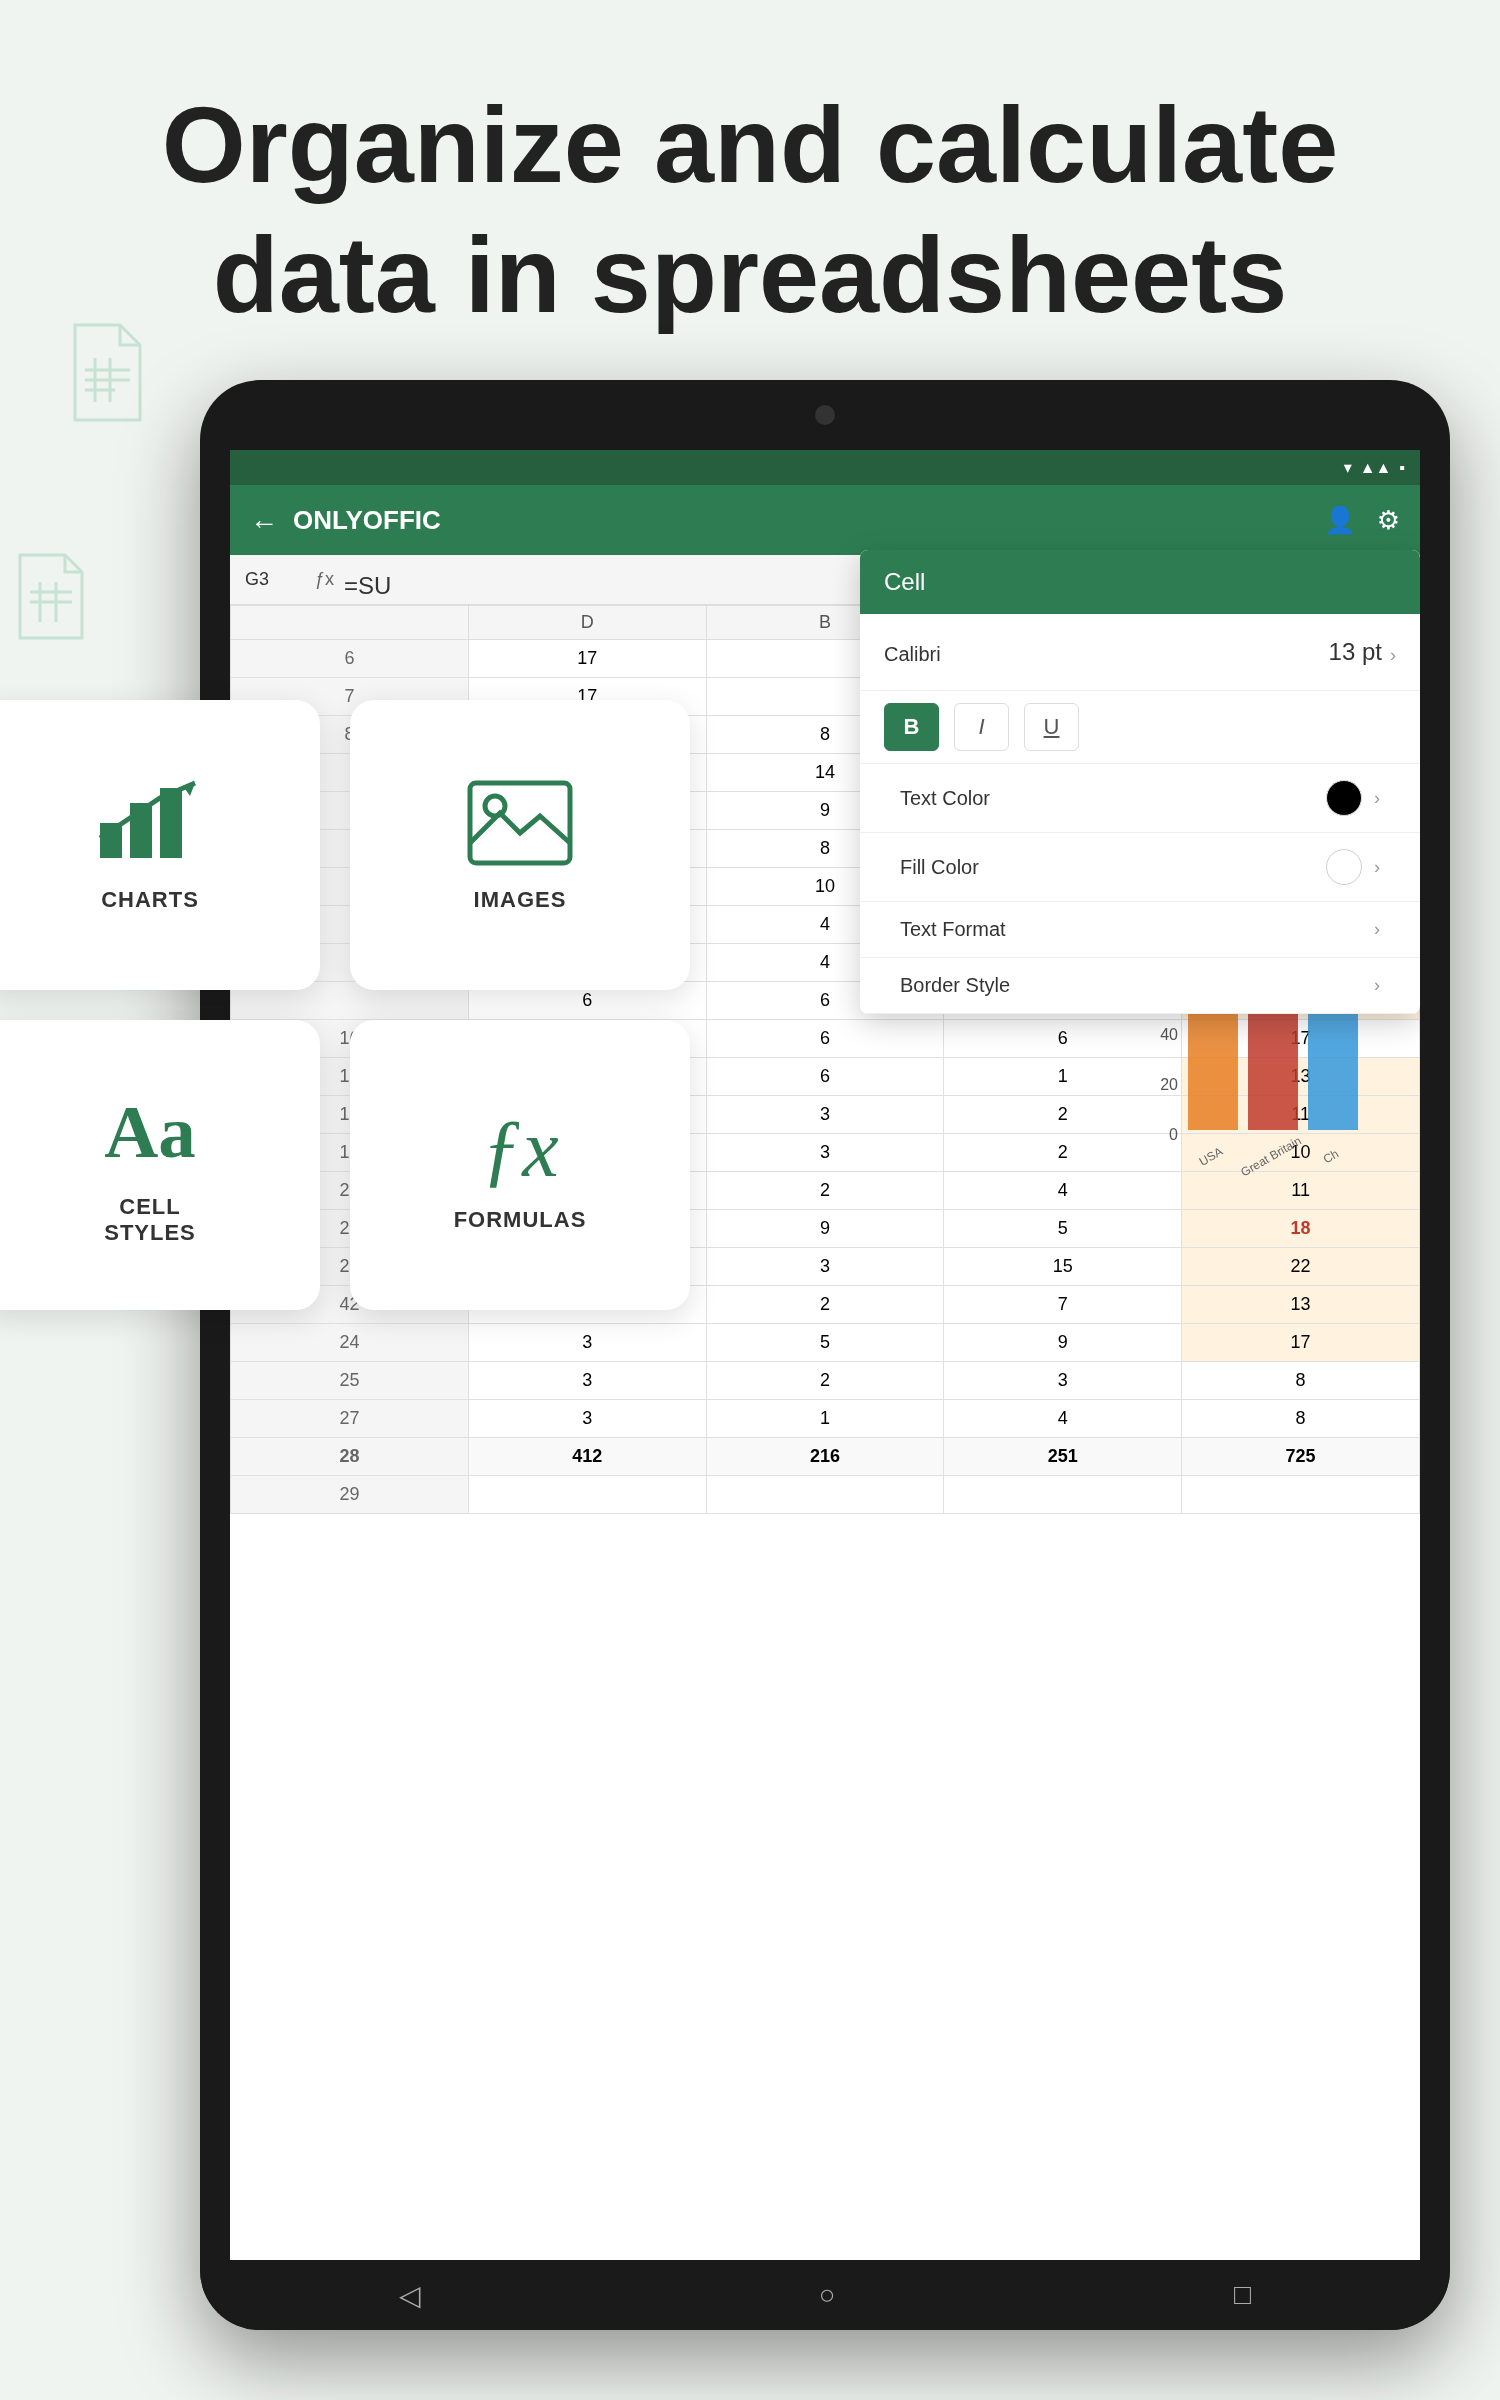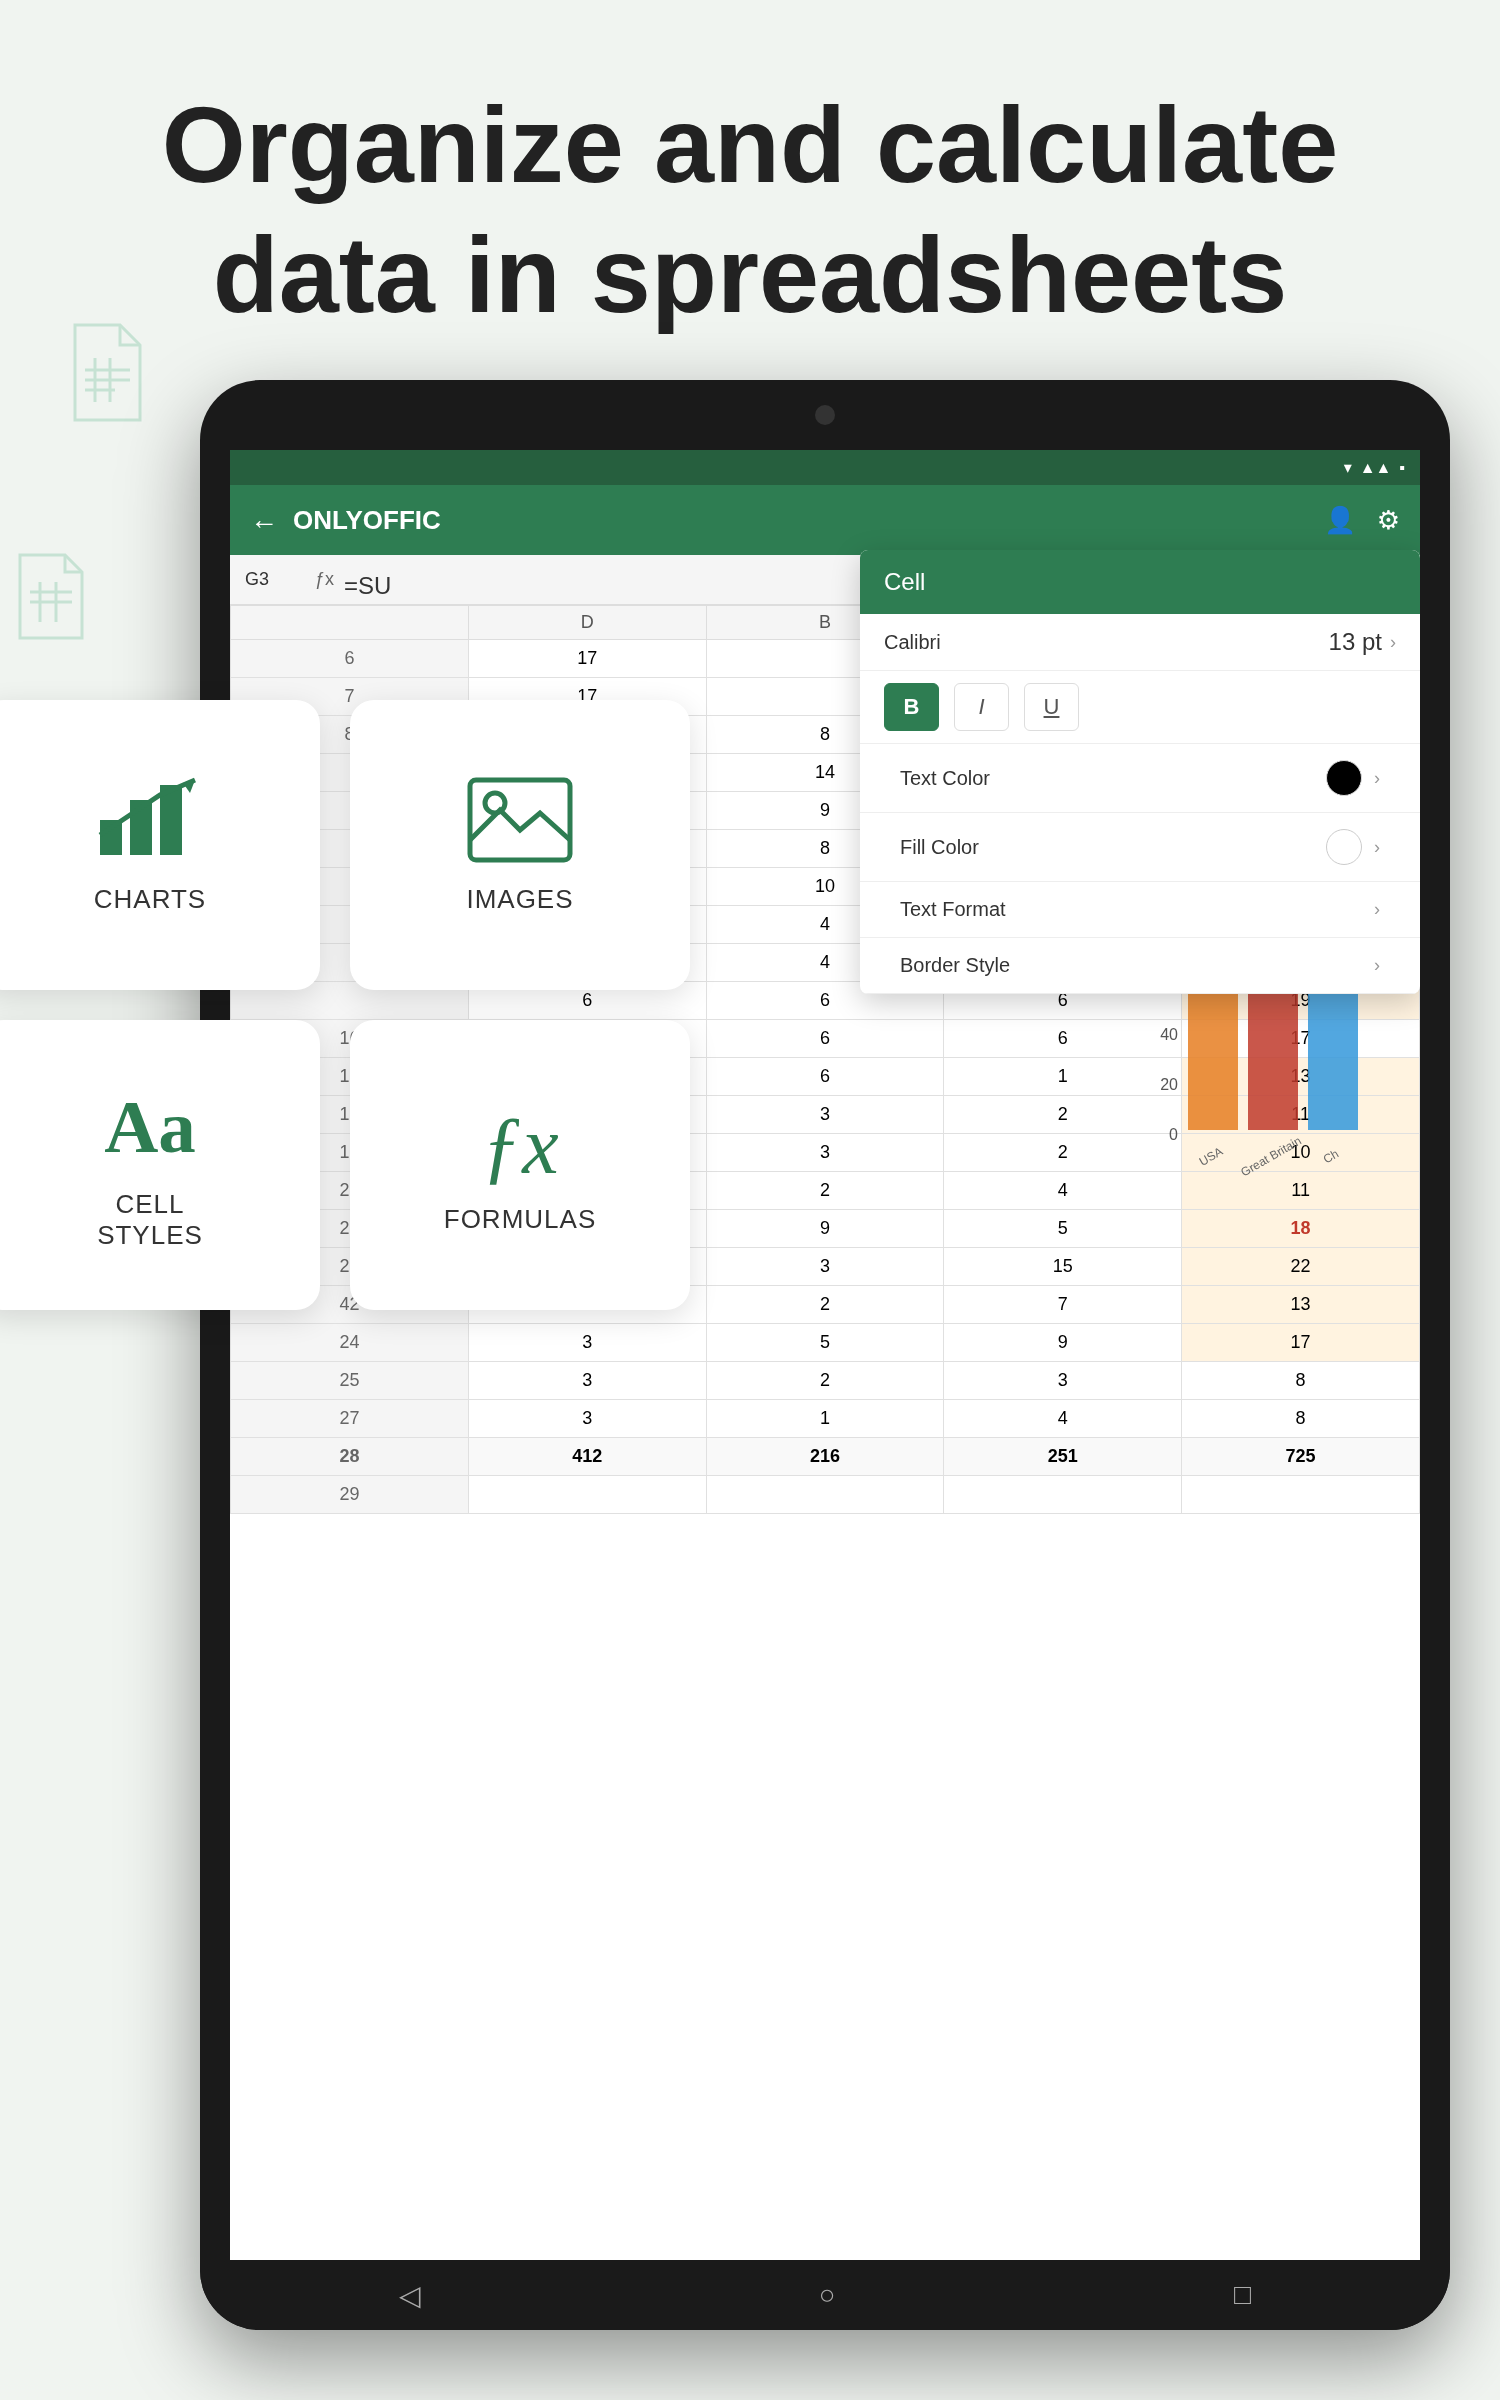--- a/index.html
+++ b/index.html
@@ -213,22 +213,22 @@
     }
     .cell-popup-header {
       background: #2e7d52;
       color: white;
       font-size: 24px;
       font-weight: 500;
       padding: 18px 24px;
     }
     .cell-popup-font-row {
       display: flex;
-      align-items: center;
-      padding: 14px 24px;
+      align-items: flex-end;
+      padding: 24px 24px;
       border-bottom: 1px solid #eee;
     }
     .cell-popup-font-name {
       font-size: 20px;
       color: #333;
       flex: 1;
     }
     .cell-popup-font-size {
       font-size: 24px;
       color: #333;
@@ -313,22 +313,22 @@
       align-items: center;
       justify-content: center;
       gap: 15px;
     }
 
     .feature-card .card-icon {
       color: #2e7d52;
     }
 
     .feature-card .card-label {
-      font-size: 26px;
-      font-weight: 400;
+      font-size: 22px;
+      font-weight: 700;
       color: #333;
       text-align: center;
       letter-spacing: 1px;
     }
 
     
     .chart-area {
       position: absolute;
       right: 12px;
       top: 155px;

